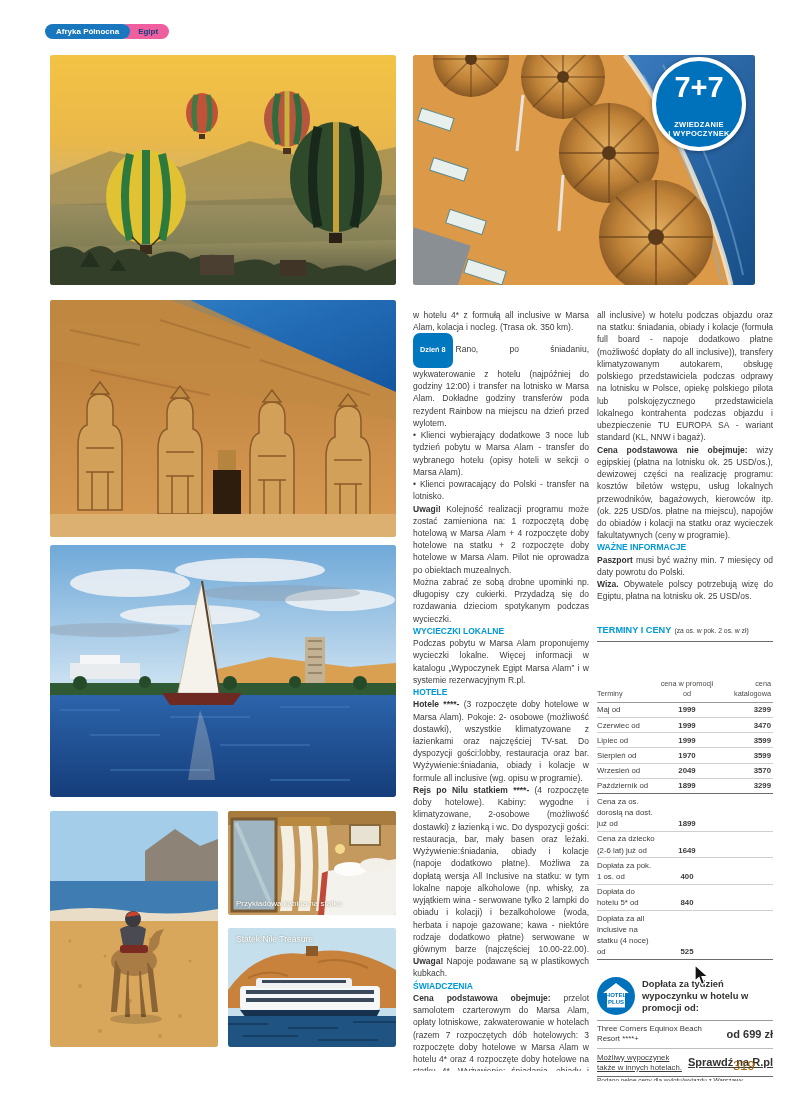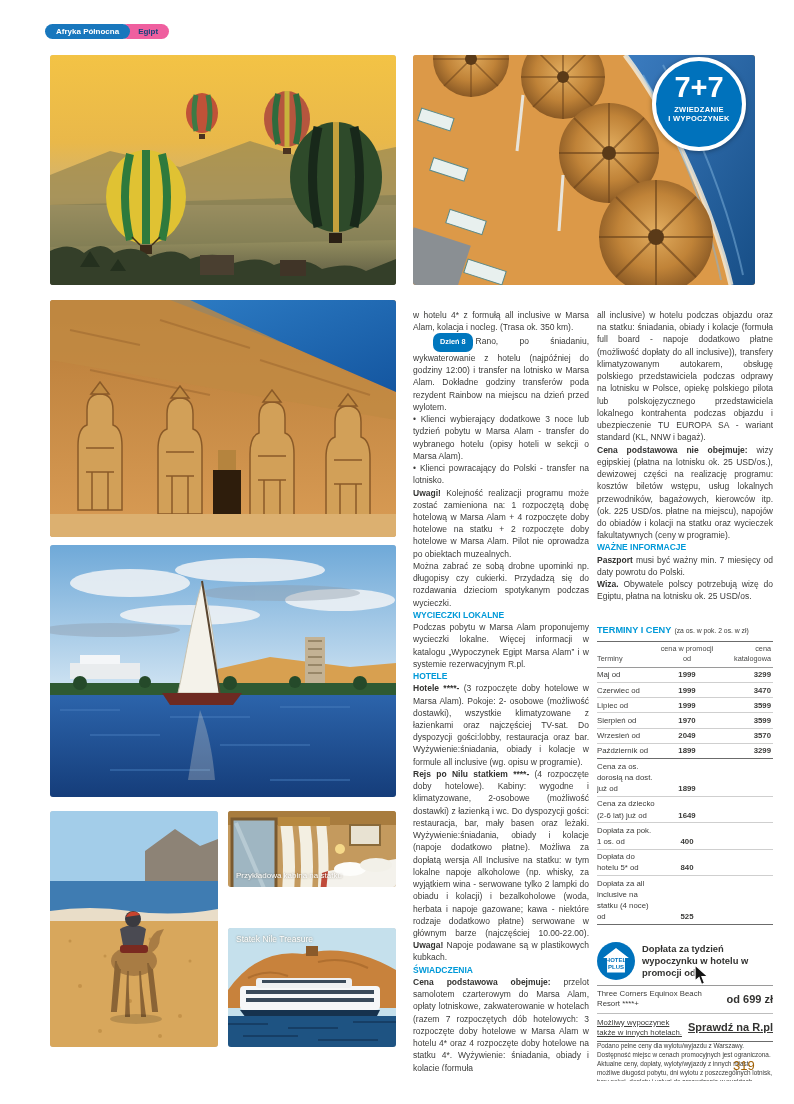--- a/index.html
+++ b/index.html
@@ -18,43 +18,43 @@
   .photo-caption{position:absolute;color:#fff;font-size:8px;line-height:1.1;
                  text-shadow:0 0 2px rgba(60,40,10,.55);}
   .cap-cabin{left:8px;bottom:6px;}
   .cap-ship{left:8px;top:7px;font-size:8.5px;}
 
   
   .badge77{position:absolute;left:652px;top:57px;width:94px;height:94px;border-radius:50%;
            background:#0072bc;border:4px solid #fff;box-sizing:border-box;color:#fff;text-align:center;
            box-shadow:0 1px 5px rgba(0,0,0,.35);}
   .badge77 .b1{font-size:29px;font-weight:bold;line-height:1;margin-top:12px;}
-  .badge77 .b2{font-size:7.5px;font-weight:bold;margin-top:3px;letter-spacing:.3px;}
+  .badge77 .b2{font-size:7.5px;font-weight:bold;margin-top:18px;letter-spacing:.3px;}
   .badge77 .b3{font-size:7.5px;font-weight:bold;letter-spacing:.3px;}
 
   
   .col{position:absolute;top:309px;width:176px;font-size:8.5px;line-height:1.44;text-align:justify;overflow:hidden;}
   .col-middle{left:413px;height:762px;}
   .col-right{left:597px;height:772px;}
   .col p{margin:0;}
   .heading{color:#0099d8;font-weight:bold;text-align:left;margin-top:2px;}
   b{color:#333331;}
   .day-badge{display:inline-block;background:#0077be;color:#fff;font-weight:bold;font-size:7.3px;
-             padding:4px 7px;border-radius:7px;line-height:10.5px;margin-right:3px;margin-left:20px;}
+             padding:12px 7px;border-radius:7px;line-height:10.5px;margin-right:3px;}
 
   
   .price-table{margin-top:21px;text-align:left;}
   .pt-title{font-size:9.2px;font-weight:bold;color:#0099d8;margin-bottom:4px;}
   .pt-title .suffix{font-size:6.8px;font-weight:normal;color:#3b3b39;margin-left:3px;}
   .pt-row{display:flex;align-items:flex-end;padding:1.6px 0 1.4px;border-bottom:1px solid #cfcfcf;font-size:7.8px;}
   .pt-head{border-top:1px solid #6b6b6b;border-bottom:1px solid #9a9a9a;color:#4a4a48;font-size:7.3px;padding:2px 0;}
   .pt-label{flex:1;}
   .pt-promo{width:60px;text-align:center;font-weight:bold;}
   .pt-cat{width:54px;text-align:right;font-weight:bold;padding-right:2px;}
-  .pt-head .pt-promo,.pt-head .pt-cat{font-weight:normal;}
+  .pt-head .pt-promo,.pt-head .pt-cat{font-weight:normal;margin-top:35px;}
   .pt-row.last-date{border-bottom:1px solid #6b6b6b;}
   .pt-extras .pt-row:last-child{border-bottom:1px solid #6b6b6b;}
 
   
   .hp-head{display:flex;gap:7px;align-items:center;margin-top:17px;padding-bottom:5px;}
   .hp-icon{width:38px;height:38px;border-radius:50%;background:#0072bc;flex:0 0 38px;position:relative;}
   .hp-house{position:absolute;left:5px;top:5px;width:28px;height:28px;background:#fff;
             clip-path:polygon(50% 4%,96% 40%,82% 40%,82% 92%,18% 92%,18% 40%,4% 40%);
             display:flex;flex-direction:column;justify-content:center;align-items:center;padding-top:6px;box-sizing:border-box;}
   .hp-house span{font-size:6px;font-weight:bold;color:#0072bc;line-height:6.5px;}
@@ -325,21 +325,21 @@
         <path d="M100,142 q10,-4 10,-16 l4,-8 l-7,2 q-8,6 -9,18 Z" fill="#a87c44"></path>
         <path d="M70,118 q14,-8 26,0 l-4,22 l-18,0 Z" fill="#4a4a52"></path>
         <circle cx="83" cy="108" r="8" fill="#3a3a40"></circle>
         <path d="M76,106 a8,8 0 0 1 14,-2 Z" fill="#c8442e"></path>
         <rect x="70" y="134" width="28" height="8" rx="3" fill="#7a2a20"></rect>
         <ellipse cx="86" cy="208" rx="26" ry="5" fill="#000" opacity=".15"></ellipse>
       </g>
     </svg>
   </div>
 
-  <div class="photo" style="left:228px;top:811px;width:168px;height:76px;">
+  <div class="photo" style="left:228px;top:811px;width:168px;height:104px;">
     <svg width="168" height="104" viewBox="0 0 168 104">
       <rect width="168" height="104" fill="#c49a5e"></rect>
       <rect width="168" height="14" fill="#a87c3e"></rect>
       <rect x="4" y="8" width="44" height="92" fill="#9fb6c2" stroke="#7a5a30" stroke-width="3"></rect>
       <path d="M8,12 L44,96" stroke="#c8d8de" stroke-width="4" opacity=".6"></path>
       <g fill="#f3efe2">
         <path d="M52,10 q6,45 0,90 h12 q6,-45 0,-90 Z"></path>
         <path d="M70,10 q6,45 0,90 h12 q6,-45 0,-90 Z"></path>
         <path d="M88,10 q5,45 0,90 h10 q5,-45 0,-90 Z"></path>
       </g>

